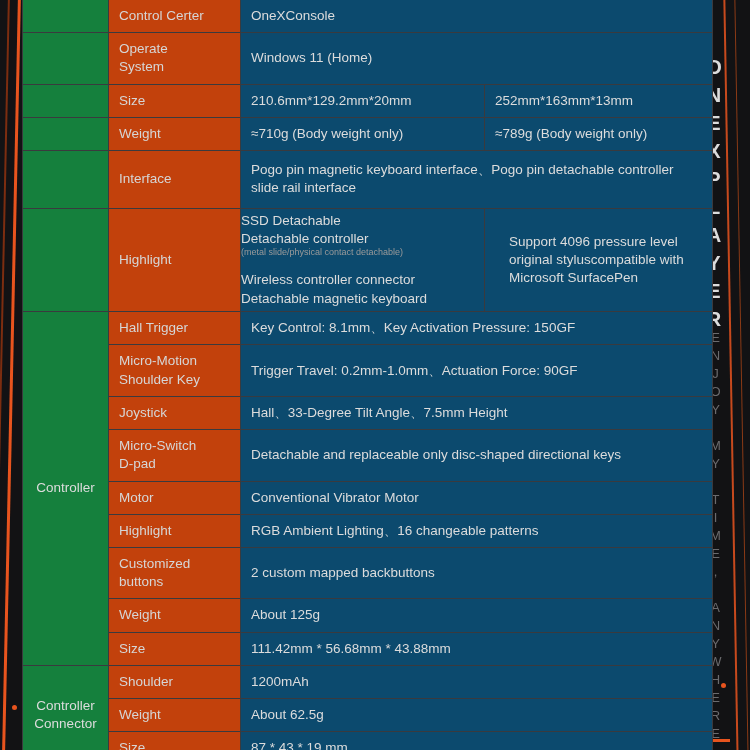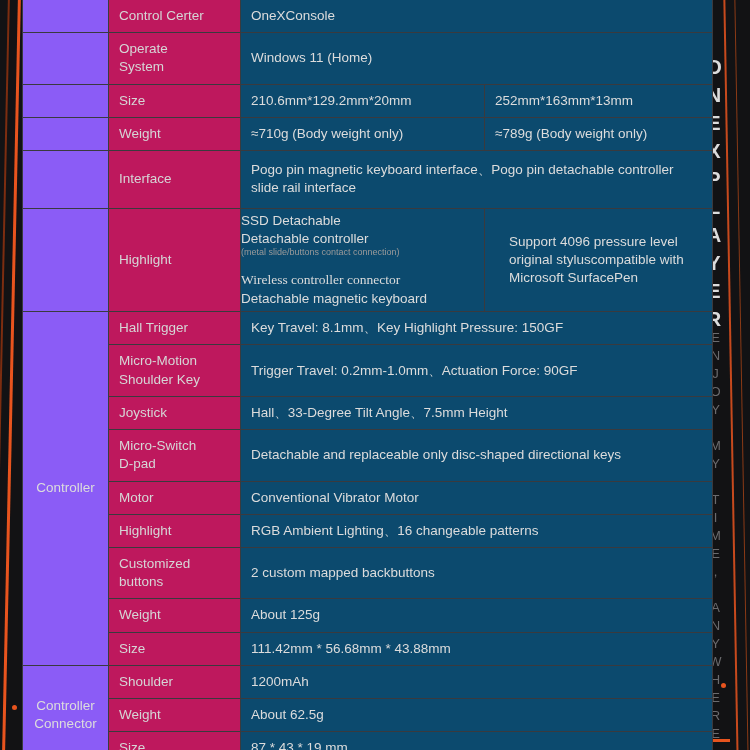--- a/index.html
+++ b/index.html
@@ -131,26 +131,26 @@
     color: #dcdcdc;
     vertical-align: middle;
     line-height: 1.35;
     background: #1a1a1d;
   }
   td.sect {
     width: 86px;
     text-align: center;
     font-size: 13.5px;
     color: #dcdcdc;
-    background: #8b5cf6;
+    background: #15803d;
   }
   td.key {
     width: 130px;
     color: #d6d6d6;
-    background: #be185d;
+    background: #c2410c;
   }
   td.val {
     background: #0c4a6e;
   }
   .sub {
     display: block;
     font-size: 9px;
     color: #9a9a9a;
     line-height: 1.25;
     margin-top: -1px;
@@ -219,31 +219,31 @@
           <td class="key">Interface</td>
           <td class="val" colspan="2" style="padding:10px 10px;margin-left:20px;">Pogo pin magnetic keyboard interface、Pogo pin detachable controller slide rail interface</td>
         </tr>
 
         <tr>
           <td class="sect empty-cell"></td>
           <td class="key">Highlight</td>
           <td class="val" style="padding:0;">
             <div>SSD Detachable</div>
             <div>Detachable controller</div>
-            <span class="sub">(metal slide/buttons contact connection)</span>
-            <div style="margin-top:13px;font-family:Liberation Serif, serif;">Wireless controller connector</div>
+            <span class="sub">(metal slide/physical contact detachable)</span>
+            <div style="margin-top:13px;">Wireless controller connector</div>
             <div>Detachable magnetic keyboard</div>
           </td>
           <td class="val" style="padding:24px;">Support 4096 pressure level original styluscompatible with Microsoft SurfacePen</td>
         </tr>
 
         <tr>
           <td class="sect" rowspan="9">Controller</td>
           <td class="key">Hall Trigger</td>
-          <td class="val" colspan="2">Key Travel: 8.1mm、Key Highlight Pressure: 150GF</td>
+          <td class="val" colspan="2">Key Control: 8.1mm、Key Activation Pressure: 150GF</td>
         </tr>
         <tr>
           <td class="key">
             <span>Micro-Motion</span><br>
             <span>Shoulder Key</span>
           </td>
           <td class="val" colspan="2">Trigger Travel: 0.2mm-1.0mm、Actuation Force: 90GF</td>
         </tr>
         <tr>
           <td class="key">Joystick</td>

